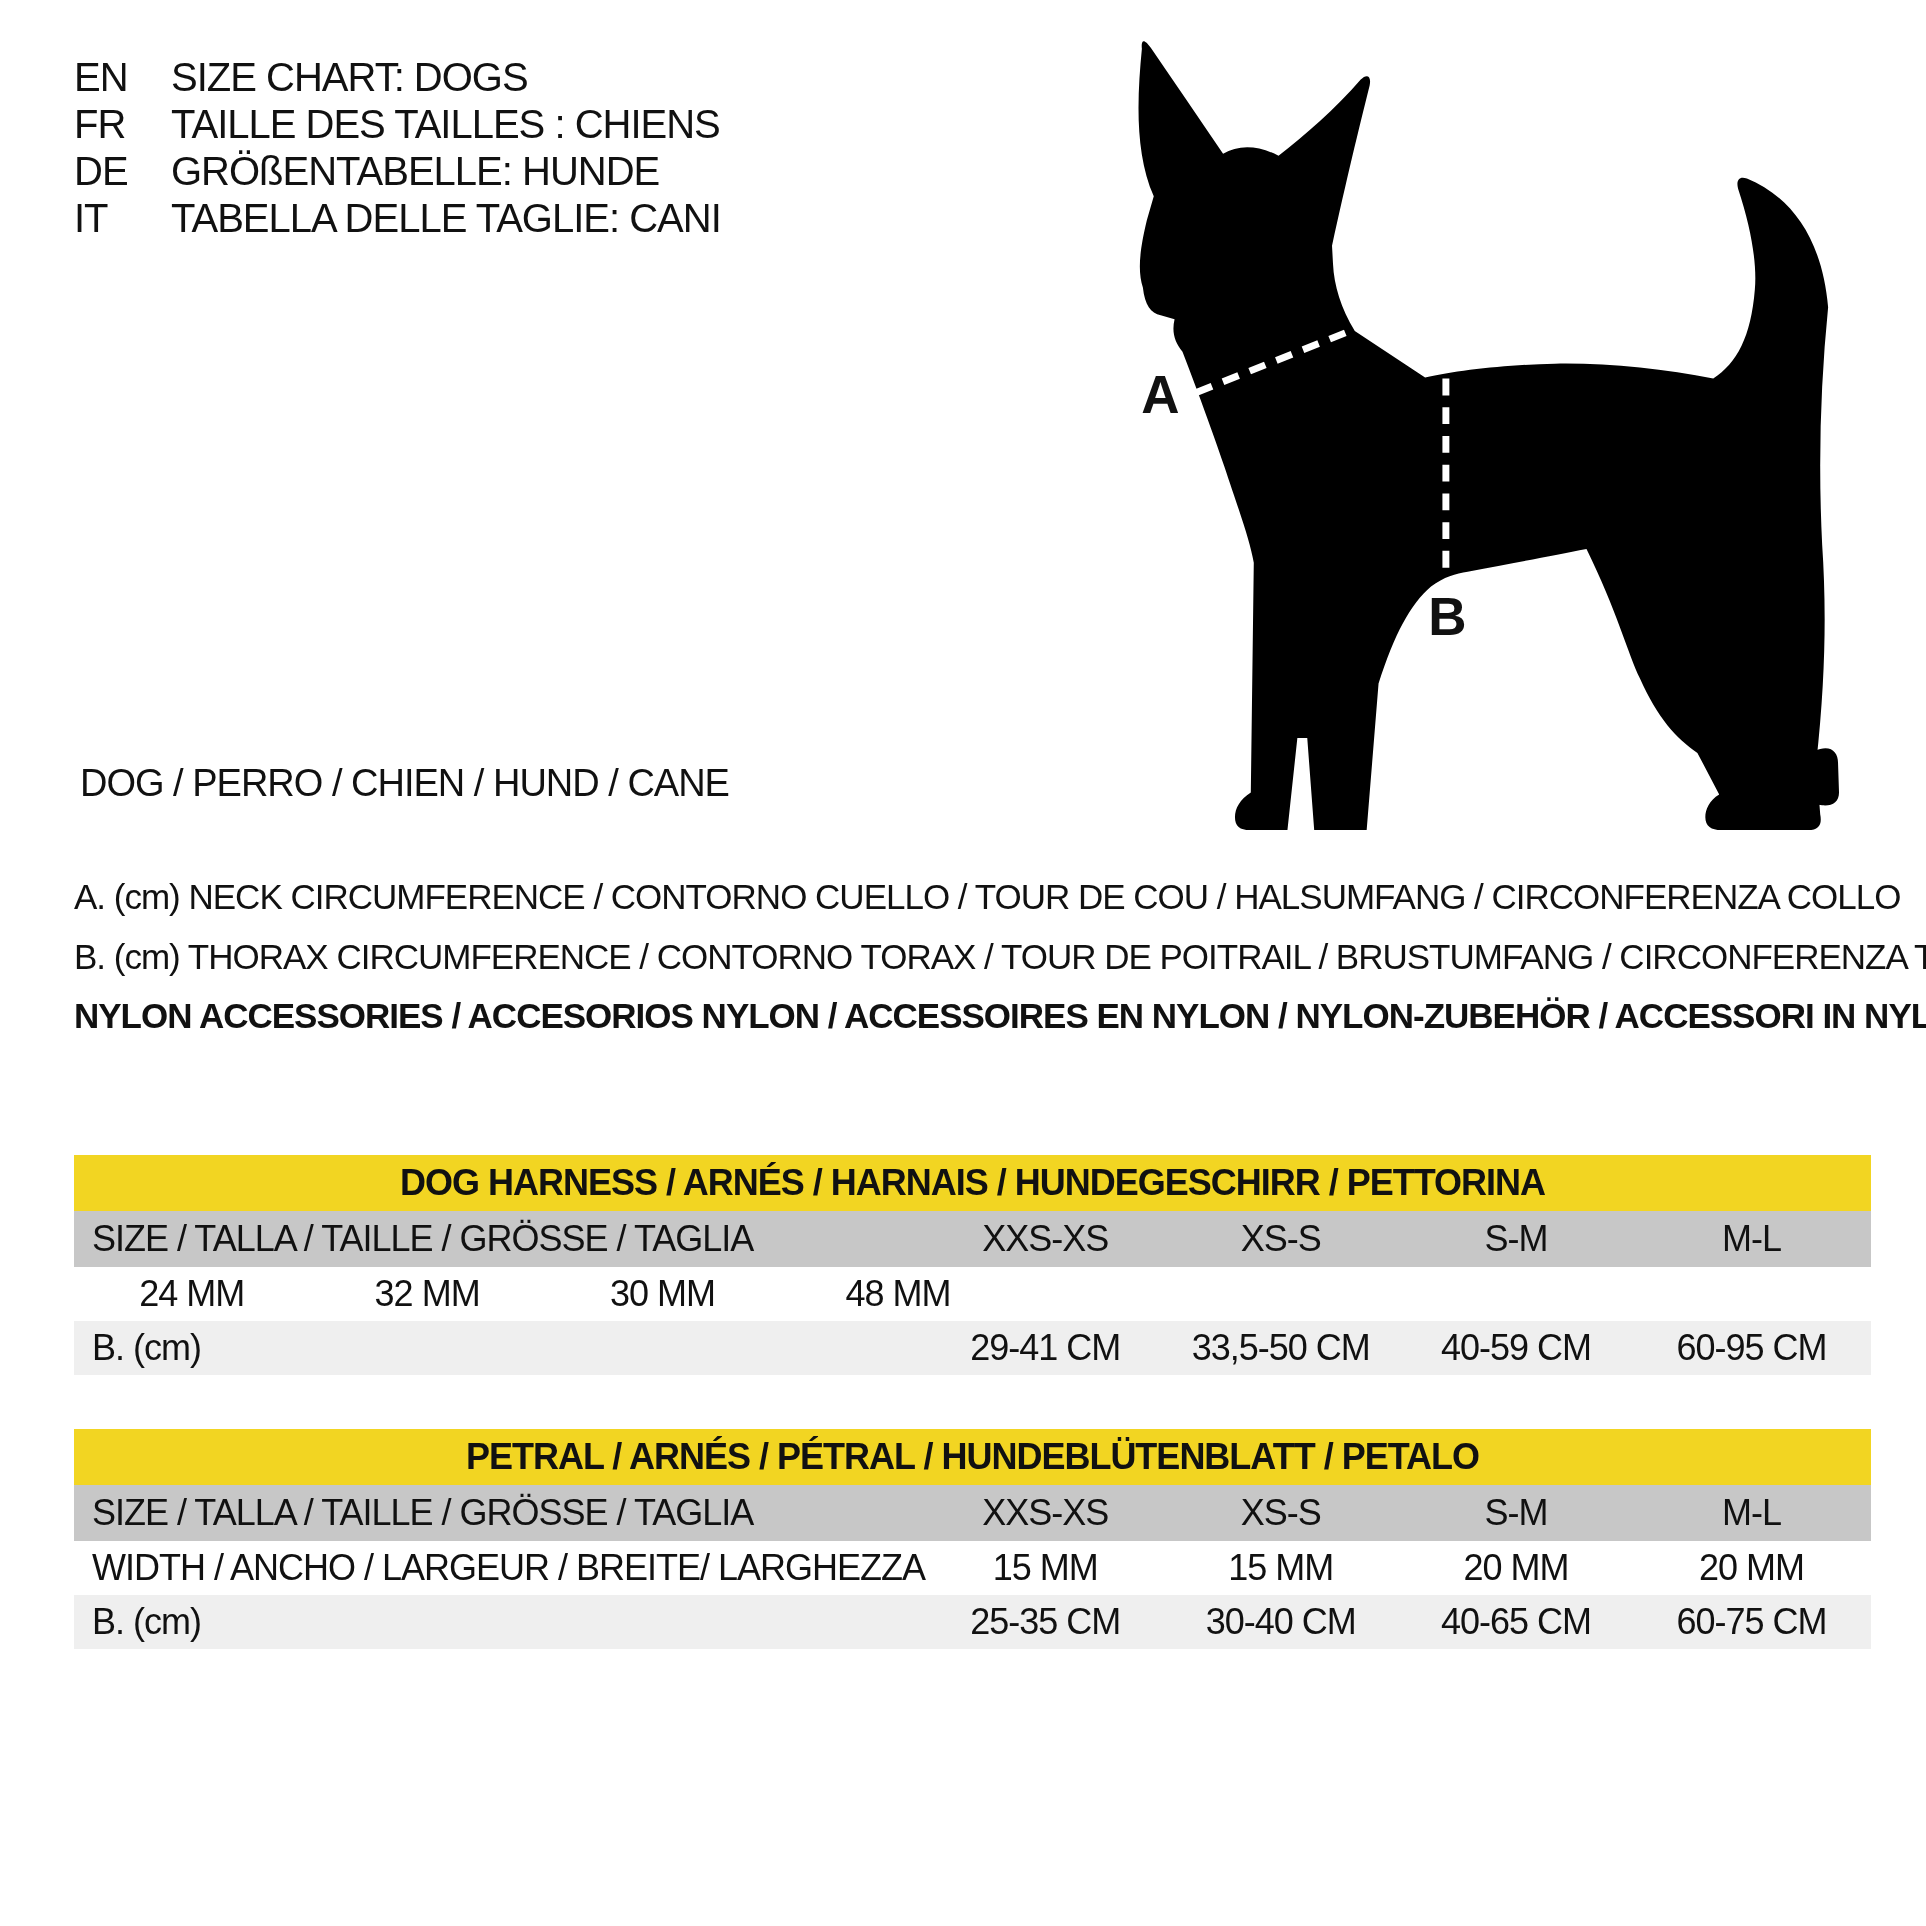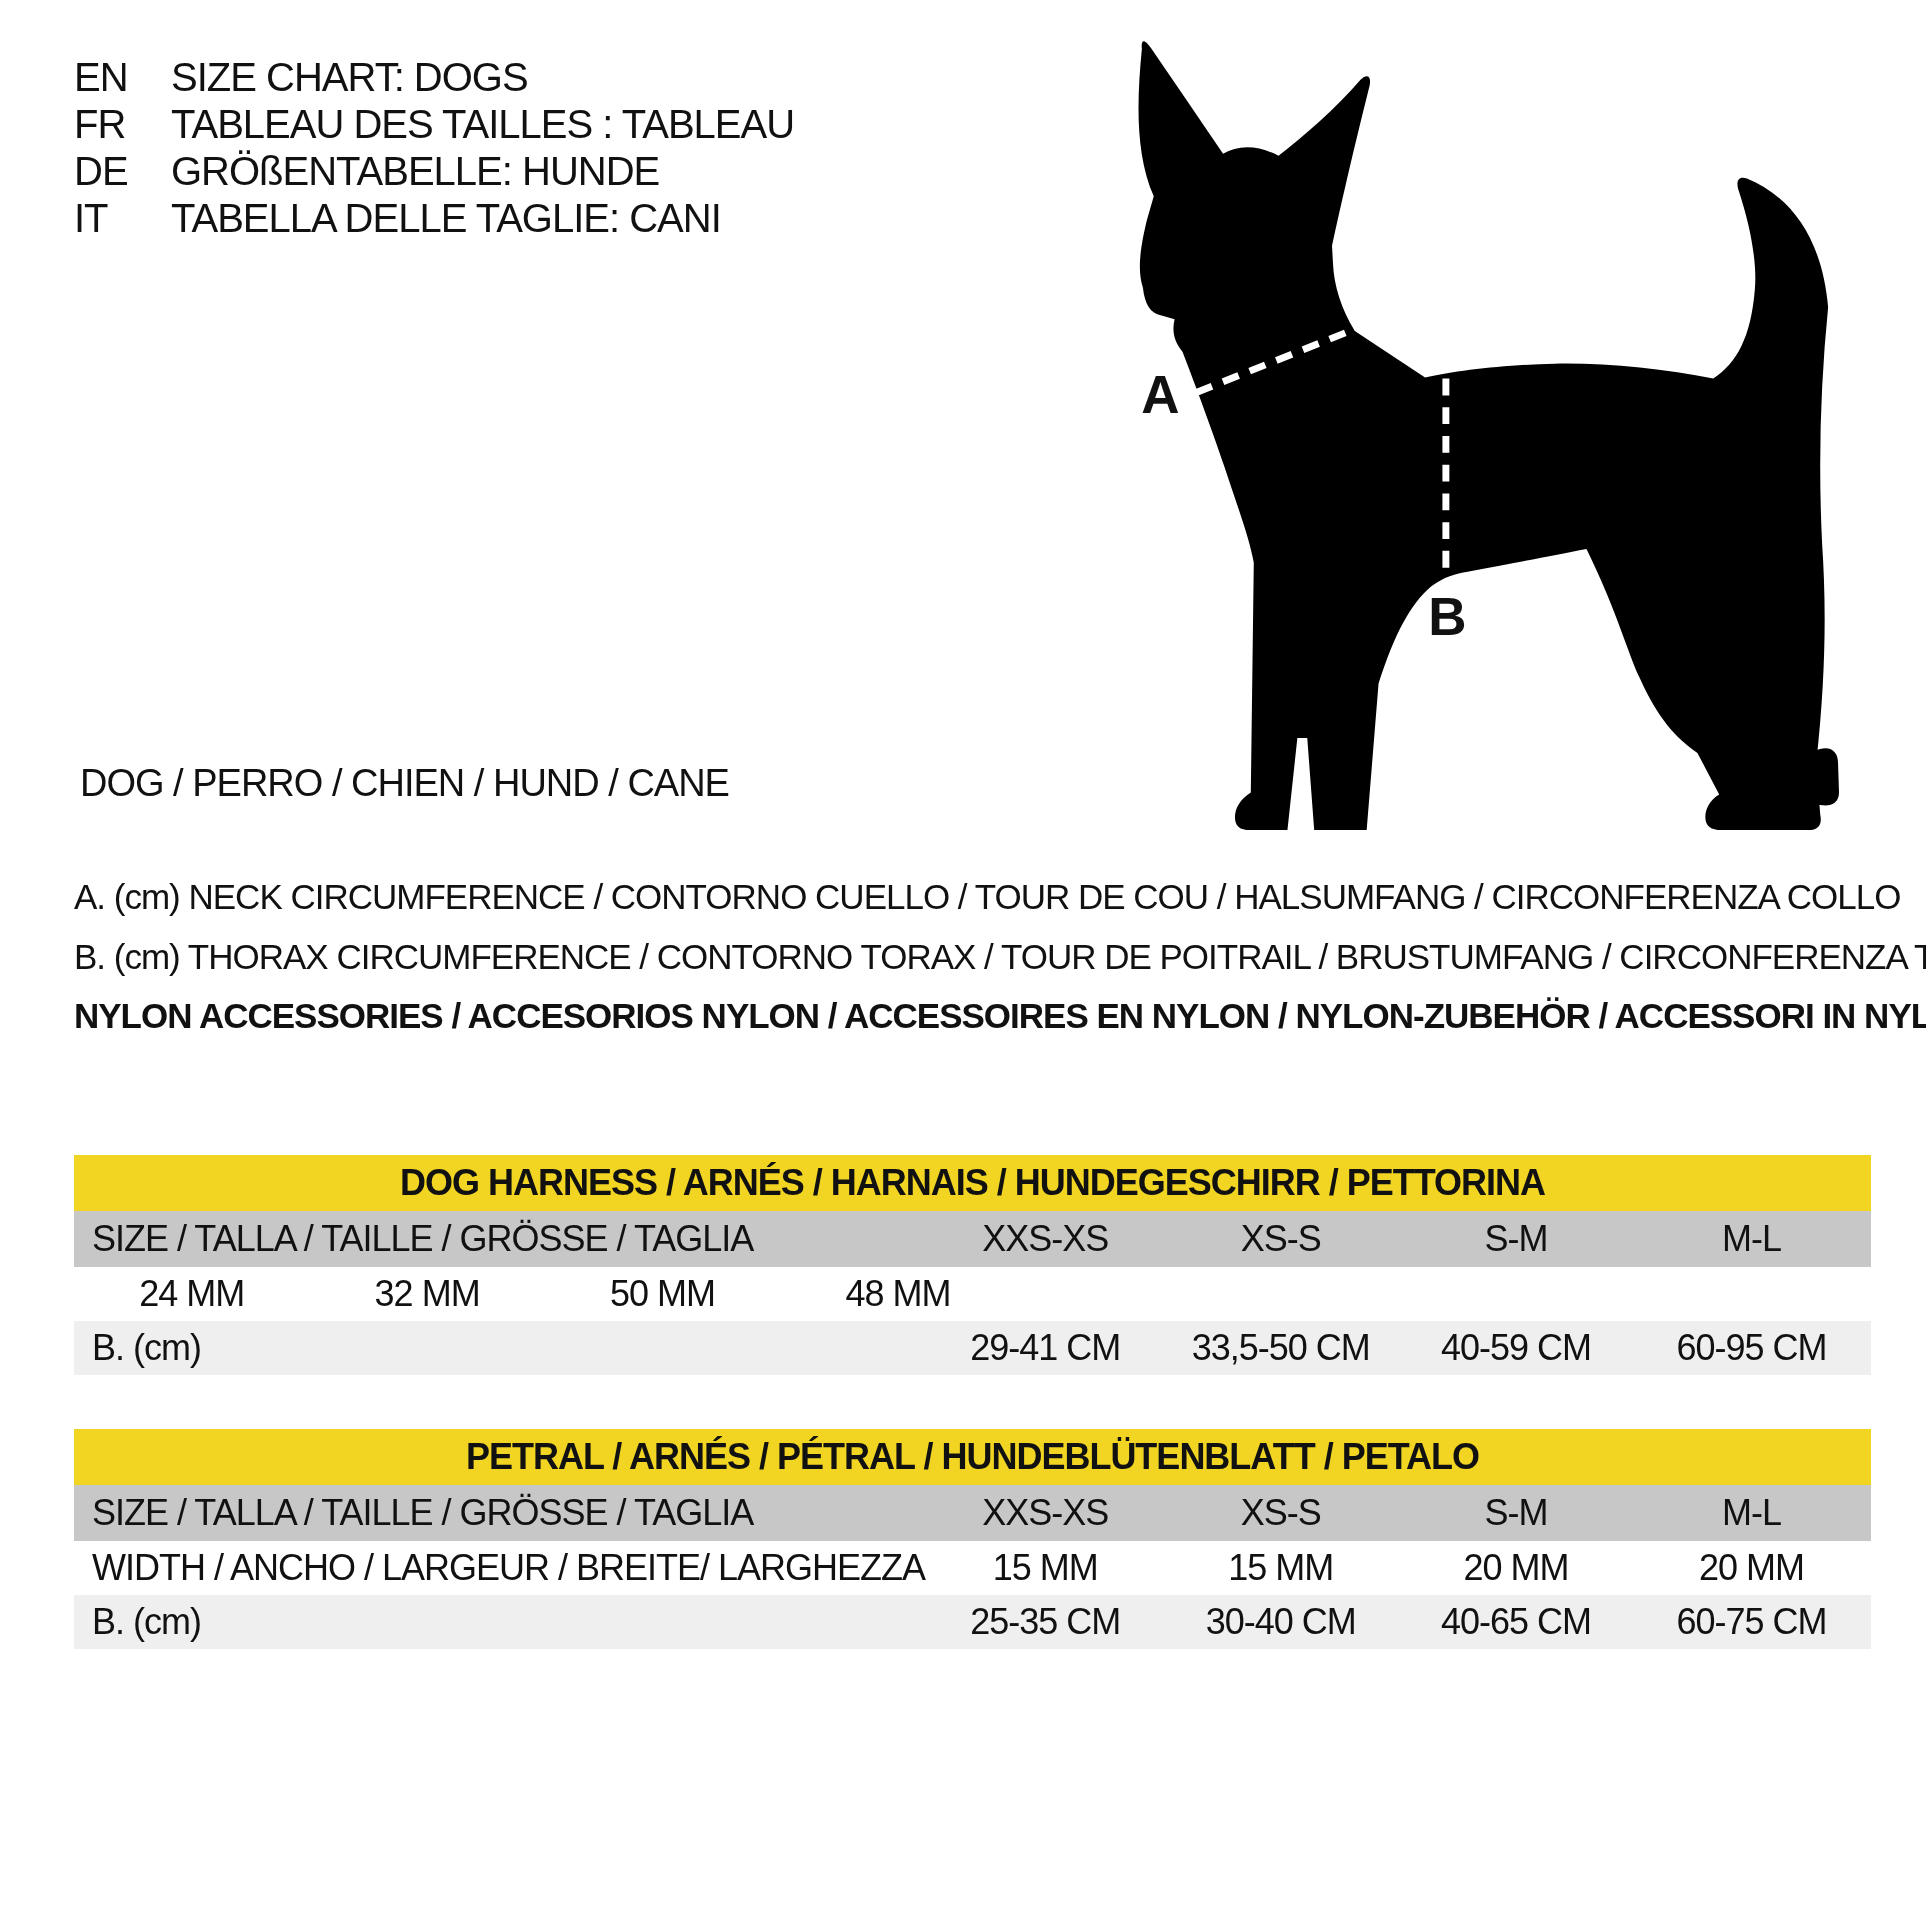--- a/index.html
+++ b/index.html
@@ -49,21 +49,21 @@
 
 <div class="canvas">
 
   <div class="lang-block">
     <div class="lang-row">
       <span class="lang-code">EN</span>
       <span class="lang-label">SIZE CHART: DOGS</span>
     </div>
     <div class="lang-row">
       <span class="lang-code">FR</span>
-      <span class="lang-label">TABLEAU DES TAILLES : TABLEAU</span>
+      <span class="lang-label">TAILLE DES TAILLES : CHIENS</span>
     </div>
     <div class="lang-row">
       <span class="lang-code">DE</span>
       <span class="lang-label">GRÖßENTABELLE: HUNDE</span>
     </div>
     <div class="lang-row">
       <span class="lang-code">IT</span>
       <span class="lang-label">TABELLA DELLE TAGLIE: CANI</span>
     </div>
   </div>
@@ -141,21 +141,21 @@
     <div class="trow thead">
       <div class="tlabel">SIZE / TALLA / TAILLE / GRÖSSE / TAGLIA</div>
       <div class="tcell">XXS-XS</div>
       <div class="tcell">XS-S</div>
       <div class="tcell">S-M</div>
       <div class="tcell">M-L</div>
     </div>
     <div class="trow tdata">
       <div class="tcell">24 MM</div>
       <div class="tcell">32 MM</div>
-      <div class="tcell">50 MM</div>
+      <div class="tcell">30 MM</div>
       <div class="tcell">48 MM</div>
     </div>
     <div class="trow tdata alt">
       <div class="tlabel">B. (cm)</div>
       <div class="tcell">29-41 CM</div>
       <div class="tcell">33,5-50 CM</div>
       <div class="tcell">40-59 CM</div>
       <div class="tcell">60-95 CM</div>
     </div>
   </div>

